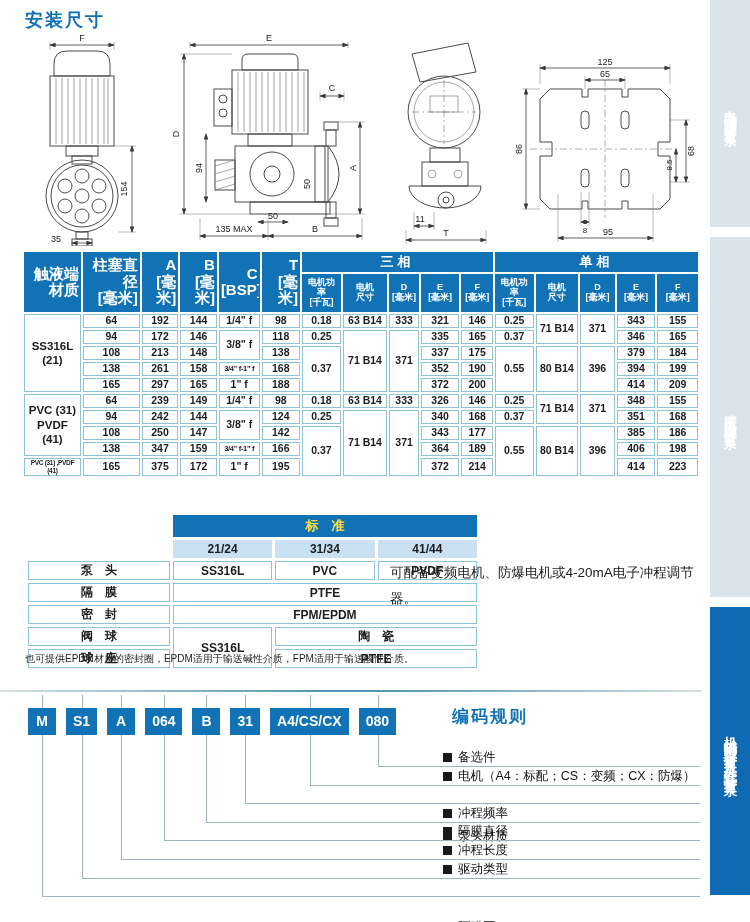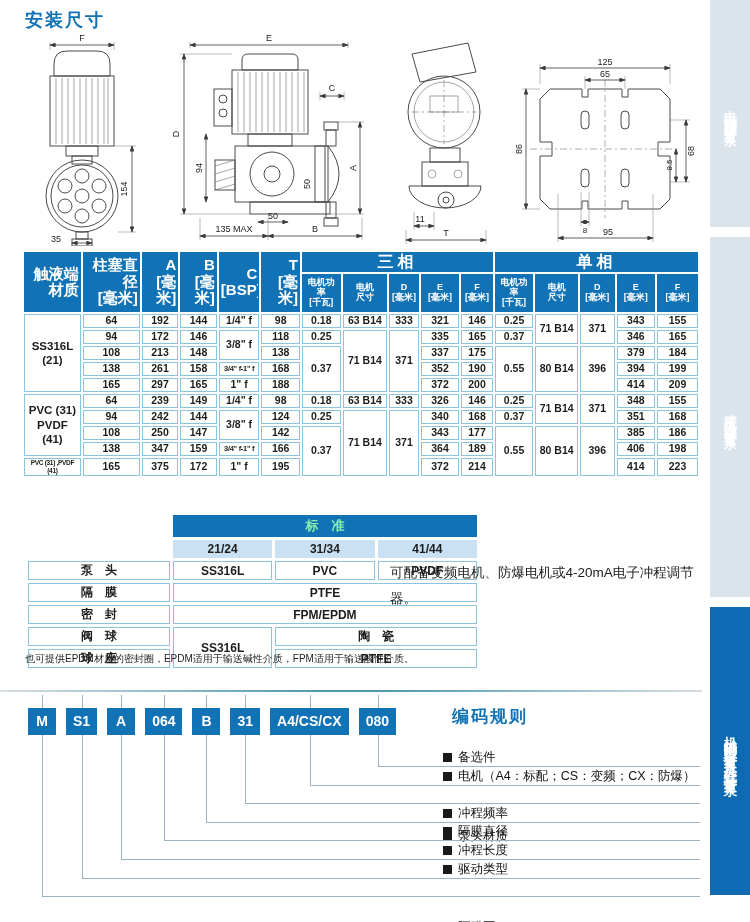--- a/index.html
+++ b/index.html
@@ -20,35 +20,35 @@
 
   
   #dim-table{position:absolute;left:22px;top:250px;width:678px;table-layout:fixed;
              border-collapse:separate;border-spacing:2px;}
   #dim-table td{border:1px solid #8cc3dd;background:#fff;text-align:center;vertical-align:middle;
                 padding:0 1px;white-space:pre-line;line-height:1.1;font-size:10.5px;font-weight:bold;color:#1c1c1c;overflow:hidden;}
   #dim-table tr{height:14px;}
   #dim-table tr:nth-child(1){height:20px;}
   #dim-table tr:nth-child(2){height:38px;}
   #dim-table td.h{background:#1173b5;color:#fff;border:1px solid #1173b5;font-weight:bold;}
-  #dim-table td.grp{font-size:16px;letter-spacing:4px;}
+  #dim-table td.grp{font-size:13px;letter-spacing:4px;}
   #dim-table td.top{font-size:15px;text-align:right;}
   #dim-table td.sub{font-size:9px;}
   #dim-table td.m{font-size:11.5px;line-height:1.25;}
   #dim-table td.sm{font-size:7.5px;letter-spacing:-0.3px;}
   #dim-table td.sm2{font-size:6.5px;letter-spacing:-0.3px;}
 
   
   #std-table{position:absolute;left:25px;top:512px;width:455px;table-layout:fixed;
              border-collapse:separate;border-spacing:3px;}
   #std-table td{border:1px solid #8cc3dd;background:#fff;text-align:center;vertical-align:middle;
                 font-size:12px;font-weight:bold;color:#1c1c1c;height:17px;padding:0 2px;}
   #std-table tr:nth-child(1) td{height:20px;}
   #std-table tr:nth-child(2) td{height:16px;margin-left:12px;}
-  #std-table td.h{background:#1173b5;color:#86efac;border:1px solid #1173b5;font-size:13px;}
+  #std-table td.h{background:#1173b5;color:#fde047;border:1px solid #1173b5;font-size:13px;}
   #std-table td.sub{background:#c9e1f2;border:1px solid #c9e1f2;}
   #std-table td.blank{border:none;background:transparent;}
 
   #std-note{position:absolute;left:25px;top:652px;font-size:10px;color:#222;}
 
   
   #optional{position:absolute;left:390px;top:560px;width:312px;}
   #optional-title{font-size:16px;font-weight:bold;color:#1173b5;margin-bottom:8px;}
   #optional-body{font-size:13.5px;color:#1c1c1c;line-height:26px;}
 

